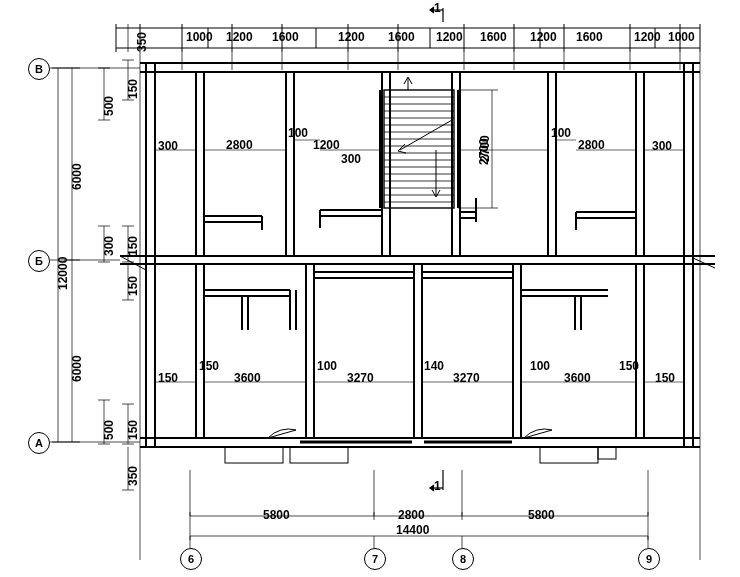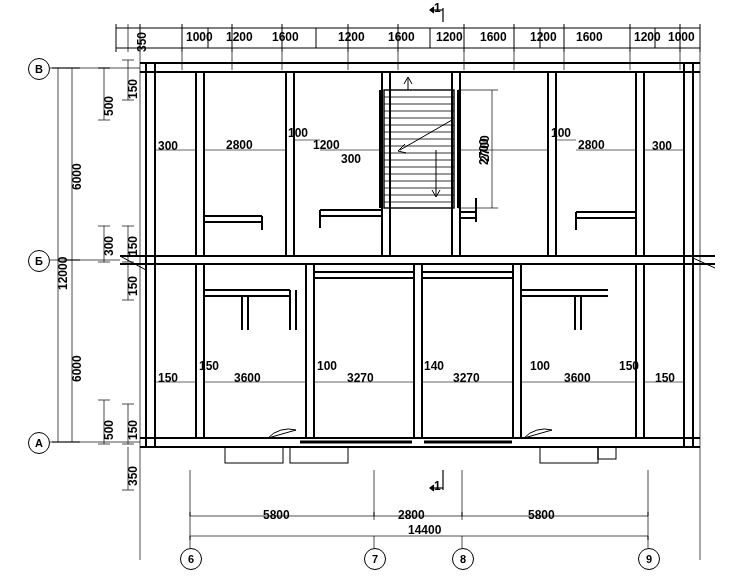--- a/index.html
+++ b/index.html
@@ -348,21 +348,21 @@
 <div class="lbl" style="left:530px;top:360px;">100</div>
 <div class="lbl" style="left:564px;top:372px;">3600</div>
 <div class="lbl" style="left:619px;top:360px;">150</div>
 <div class="lbl" style="left:655px;top:372px;">150</div>
 
 <div class="lbl v" style="left:479px;top:162px;transform:rotate(-90deg);">2700</div>
 
 <div class="lbl" style="left:263px;top:509px;">5800</div>
 <div class="lbl" style="left:398px;top:509px;">2800</div>
 <div class="lbl" style="left:528px;top:509px;">5800</div>
-<div class="lbl" style="left:396px;top:524px;margin-left:12px;">14400</div>
+<div class="lbl" style="left:396px;top:524px;">14400</div>
 
 <div class="lbl" style="left:434px;top:2px;">1</div>
 <div class="lbl" style="left:434px;top:480px;">1</div>
 
 <div class="circ" style="left:28px;top:58px;">B</div>
 <div class="circ" style="left:28px;top:250px;">Б</div>
 <div class="circ" style="left:28px;top:432px;">A</div>
 
 <div class="circ" style="left:180px;top:548px;">6</div>
 <div class="circ" style="left:364px;top:548px;">7</div>

